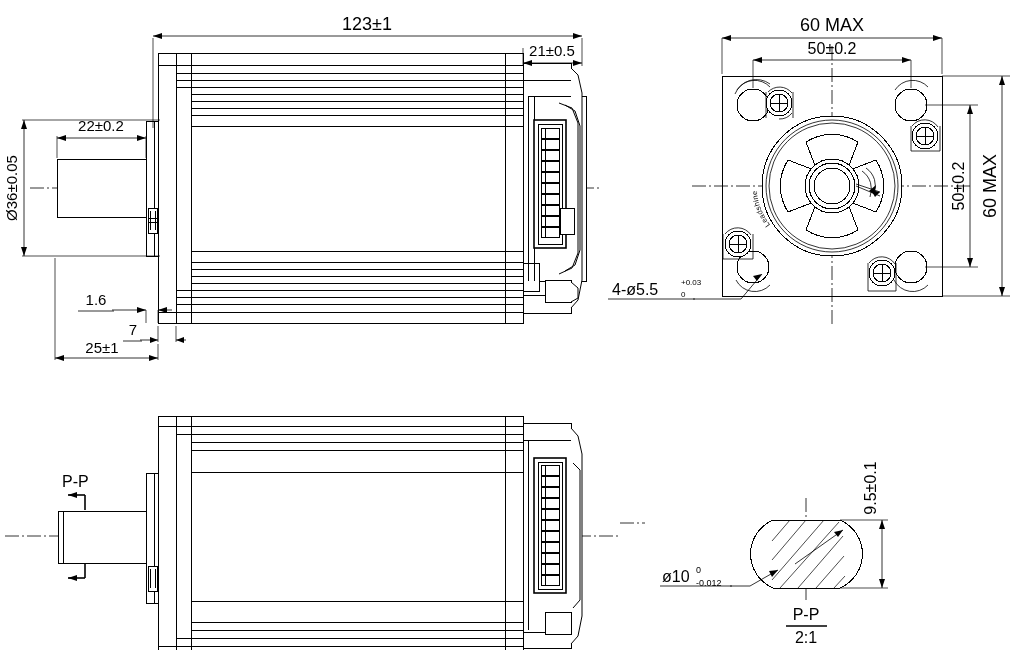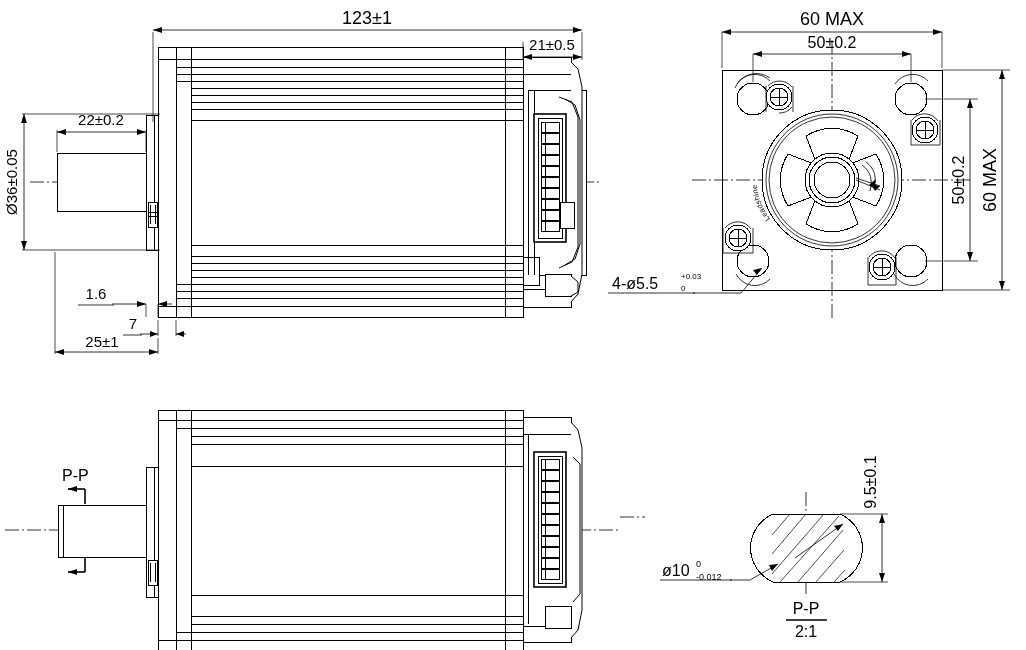--- a/index.html
+++ b/index.html
@@ -1,18 +1,18 @@
 <!DOCTYPE html>
 <html><head>
 <meta charset="utf-8">
 <style>
   html,body{margin:0;padding:0;background:#ffffff;}
   body{width:1026px;height:650px;position:relative;overflow:hidden;
        font-family:"Liberation Sans","DejaVu Sans",sans-serif;color:#000;}
-  #sheet{position:absolute;left:0;top:2px;width:1026px;height:466px;}
+  #sheet{position:absolute;left:0;top:8px;width:1026px;height:466px;}
   svg{display:block;}
   .ln{stroke:#000;stroke-width:1;fill:none;shape-rendering:crispEdges;}
   .lnf{stroke:#000;stroke-width:1;fill:none;}
   .thin{stroke:#000;stroke-width:0.8;fill:none;}
   .thick{stroke:#000;stroke-width:1.6;fill:none;}
   .cl{stroke:#000;stroke-width:0.8;fill:none;stroke-dasharray:14,3,2,3;}
   .ext{stroke:#000;stroke-width:0.7;fill:none;}
   .dim{stroke:#000;stroke-width:0.8;fill:none;}
   .hatch{stroke:#000;stroke-width:0.7;fill:none;}
   .wh{fill:#ffffff;}

